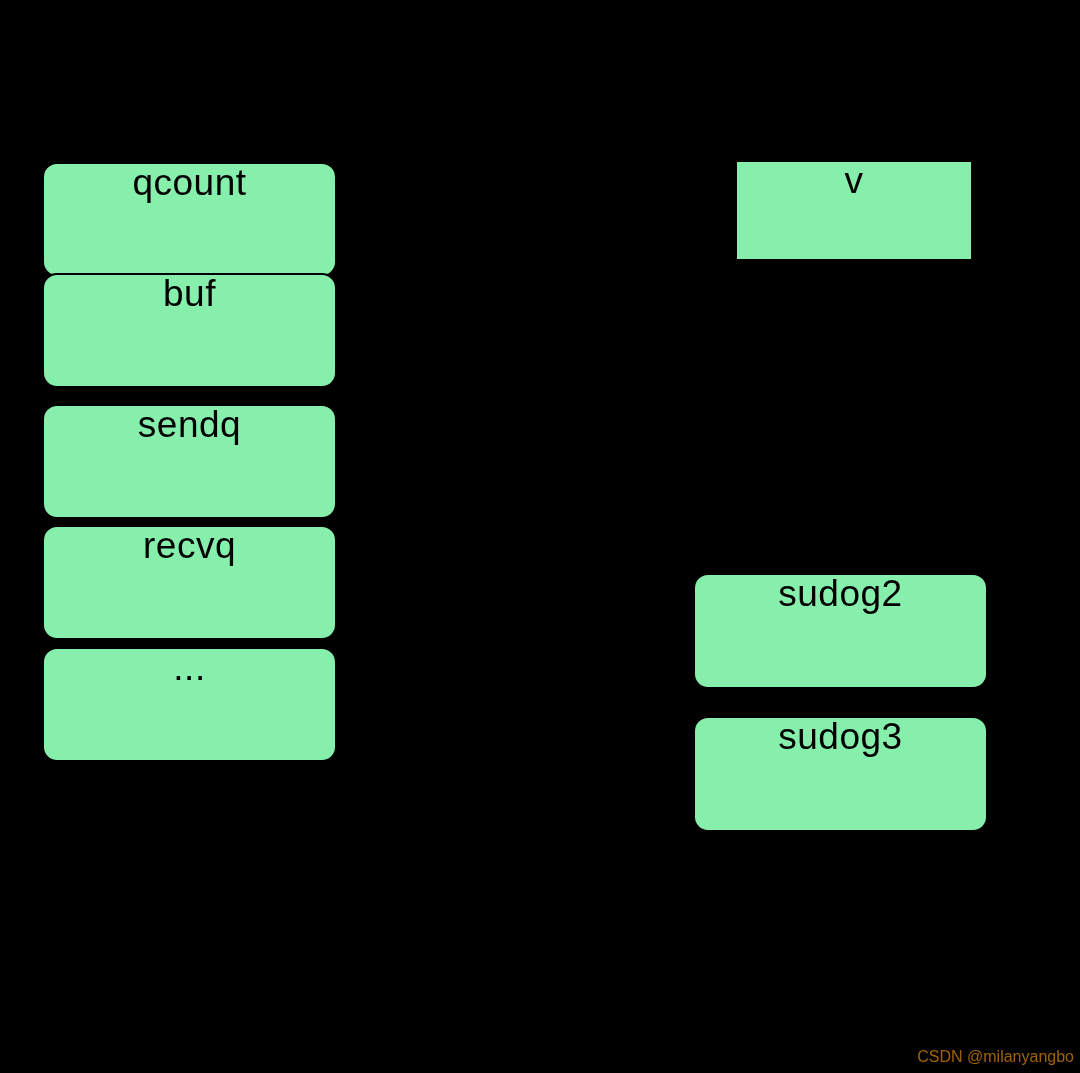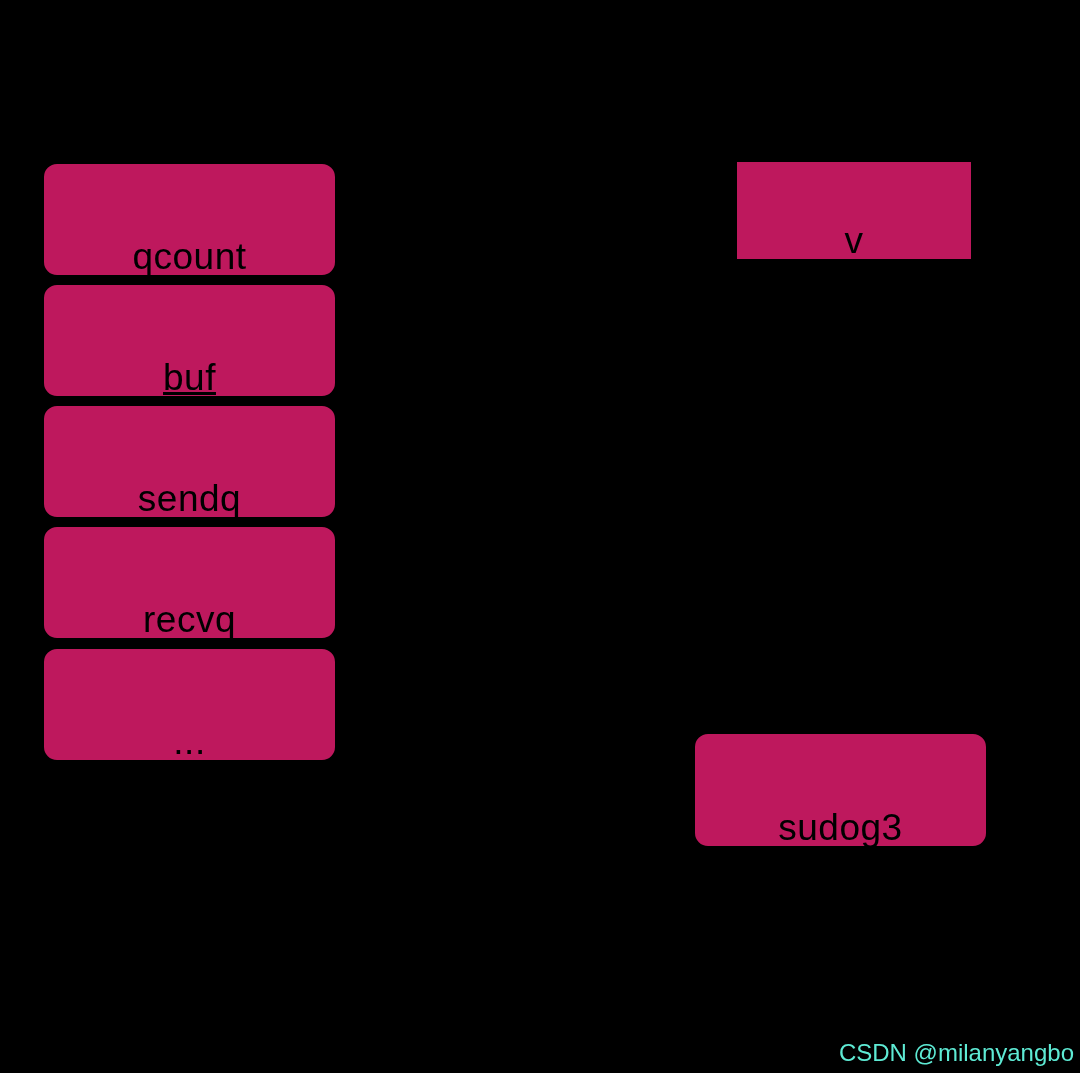--- a/index.html
+++ b/index.html
@@ -13,59 +13,59 @@
     font-family: "Liberation Sans", sans-serif;
     position: relative;
     overflow: hidden;
   }
   .canvas {
     position: absolute;
     inset: 0;
   }
   .node {
     position: absolute;
-    background: #be185d;
+    background: #86efac;
     color: #000000;
     border: 2px solid #000000;
     box-sizing: border-box;
     display: flex;
-    align-items: flex-end;
+    align-items: flex-start;
     justify-content: center;
     font-size: 37px;
     line-height: 1;
     letter-spacing: 0.5px;
   }
   .node.rounded {
     border-radius: 15px;
   }
   .node.sharp {
     border-radius: 0;
   }
   
   .hchan-field { left: 42px; width: 295px; height: 115px; }
   .hchan-field.f0 { top: 162px; }
-  .hchan-field.f1 { top: 283px; text-decoration: underline; }
+  .hchan-field.f1 { top: 273px; }
   .hchan-field.f2 { top: 404px; }
   .hchan-field.f3 { top: 525px; }
   .hchan-field.f4 { top: 647px; }
   
   .value-box { left: 735px; top: 160px; width: 238px; height: 101px; }
   
   .sudog { left: 693px; width: 295px; height: 116px; }
   .sudog.s0 { top: 452px; }
   .sudog.s1 { top: 573px; }
-  .sudog.s2 { top: 732px; }
+  .sudog.s2 { top: 716px; }
   .sudog.s3 { top: 816px; }
   
   .watermark {
     position: absolute;
     right: 6px;
     bottom: 8px;
-    color: #5eead4;
-    font-size: 24px;
+    color: #a16207;
+    font-size: 16px;
     line-height: 1;
     white-space: nowrap;
   }
 </style>
 </head>
 <body>
 
 <div class="canvas">
 
   <div class="node rounded hchan-field f0">
@@ -81,19 +81,22 @@
     <span>sendq</span>
   </div>
   <div class="node rounded hchan-field f4">
     <span>...</span>
   </div>
 
   <div class="node sharp value-box">
     <span>v</span>
   </div>
 
+  <div class="node rounded sudog s1">
+    <span>sudog2</span>
+  </div>
   <div class="node rounded sudog s2">
     <span>sudog3</span>
   </div>
 
   <div class="watermark">CSDN @milanyangbo</div>
 
 </div>
 
 </body></html>

